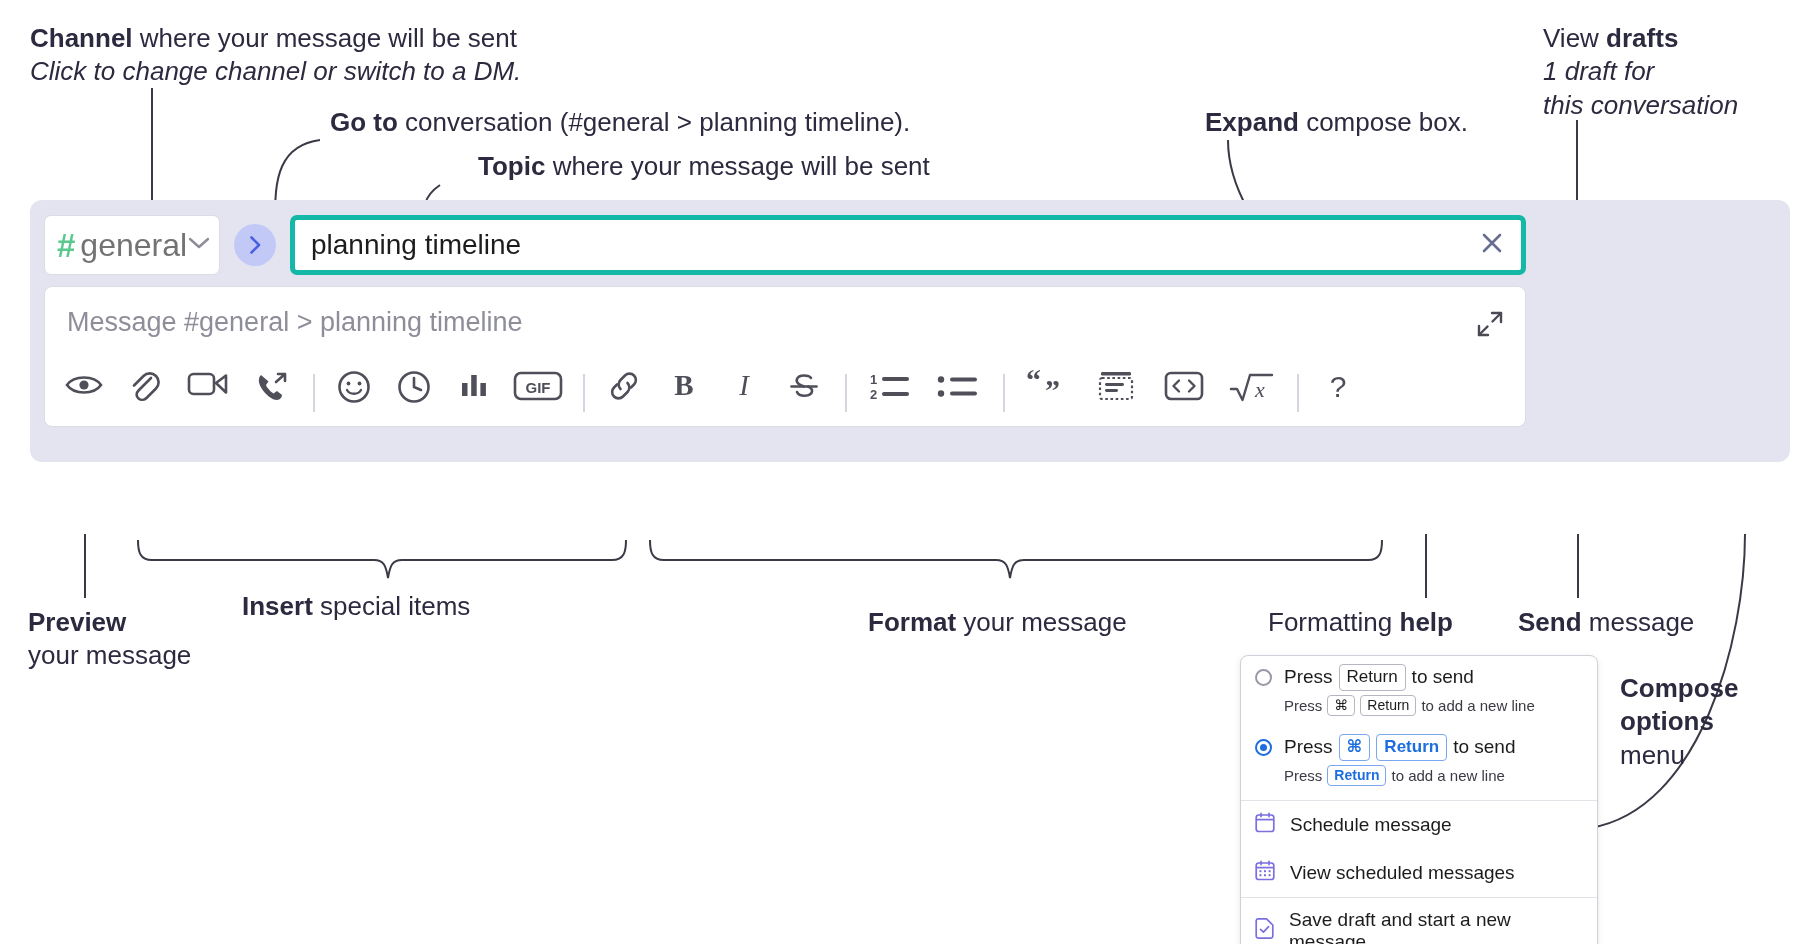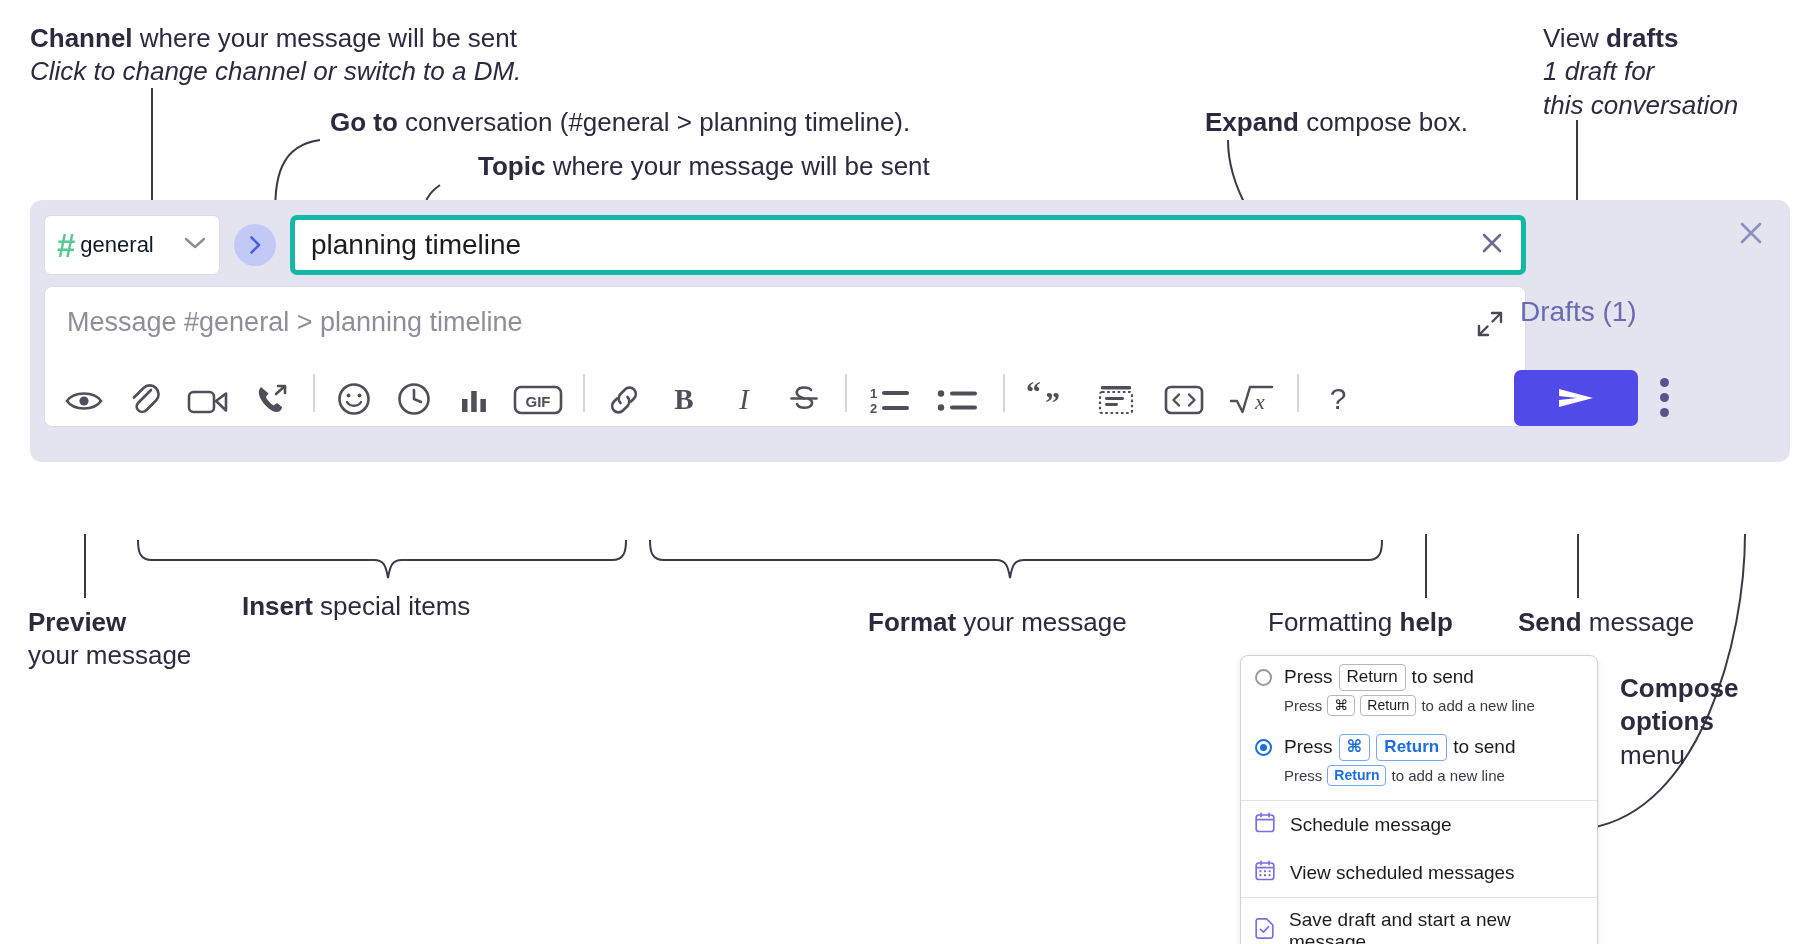--- a/index.html
+++ b/index.html
@@ -28,21 +28,21 @@
   #compose-inner{
     position:absolute;left:14px;top:14px;width:1482px;
   }
   
   .hdr-row{display:flex;align-items:center;height:62px;}
   .channel-select{
     width:176px;height:60px;background:#ffffff;border:1px solid #dcdce6;border-radius:7px;
     display:flex;align-items:center;box-sizing:border-box;padding:0 12px;
   }
   .hash{color:#5bc98f;font-size:33px;font-weight:700;line-height:1;margin-right:6px;letter-spacing:-1px;}
-  .ch-name{font-size:22px;color:#0f172a;}
+  .ch-name{font-size:32px;color:#737373;}
   .chev{margin-left:auto;color:#8d8d99;font-size:16px;}
   .goto-btn{
     width:42px;height:42px;border-radius:50%;background:#c2c9f7;
     margin:0 14px;display:flex;align-items:center;justify-content:center;flex:0 0 auto;
   }
   .topic-field{
     flex:1;height:60px;background:#ffffff;border:5px solid #14b8a6;border-radius:7px;
     display:flex;align-items:center;box-sizing:border-box;padding:0 14px 0 16px;
   }
   .topic-val{font-size:28px;color:#1d1c1d;flex:1;}
@@ -53,21 +53,21 @@
     position:relative;box-sizing:border-box;
   }
   .msg-text{
     padding:20px 18px 26px 22px;font-size:27px;color:#8e8e9a;
   }
   .expand-icon{position:absolute;right:20px;top:22px;}
   .toolbar{
     display:flex;align-items:center;height:62px;padding:0 10px 4px 16px;
     border-top:0;box-sizing:border-box;
   }
-  .tb-ico{display:flex;align-items:flex-end;justify-content:center;width:46px;height:46px;margin-right:14px;flex:0 0 auto;color:#0f172a;text-decoration:underline;}
+  .tb-ico{display:flex;align-items:flex-start;justify-content:center;width:46px;height:46px;margin-right:14px;flex:0 0 auto;color:#0f172a;text-decoration:underline;}
   .tb-ico.wide{width:54px;}
   .tb-sep{width:2px;height:38px;background:#d6d6de;margin:0 16px 0 4px;flex:0 0 auto;}
 
   
   .right-col{position:absolute;right:16px;top:14px;width:260px;height:232px;}
   .panel-close{position:absolute;right:6px;top:2px;}
   .drafts-link{position:absolute;left:6px;top:82px;font-size:28px;color:#6a6ab0;}
   .send-btn{
     position:absolute;left:0;top:156px;width:124px;height:56px;background:#5149e8;border-radius:7px;
     display:flex;align-items:center;justify-content:center;
@@ -334,38 +334,20 @@
 
         <span class="tb-ico">
           <svg width="28" height="34" viewBox="0 0 28 34">
               <text x="14" y="27" text-anchor="middle" font-family="Liberation Sans, sans-serif" font-size="30" fill="#4f4f5a">?</text>
             </svg>
         </span>
       </div>
     </div>
   </div>
 
-  <div class="right-col">
-    <span class="panel-close">
-      <svg width="34" height="34" viewBox="0 0 34 34" fill="none">
-          <path d="M8 8 L26 26 M26 8 L8 26" stroke="#8d8fc0" stroke-width="2.6" stroke-linecap="round"></path>
-        </svg>
-    </span>
-    <span class="drafts-link">Drafts (1)</span>
-    <span class="send-btn">
-      <svg width="46" height="30" viewBox="0 0 46 30">
-        <polygon points="6,6 40,15 6,24 6,17 24,15 6,13" fill="#ffffff"></polygon>
-      </svg>
-    </span>
-    <span class="kebab">
-      <span></span>
-        <span></span>
-        <span></span>
-    </span>
-  </div>
 </div>
 
 <div class="anno" style="left:28px;top:606px;">
   <b>Preview</b>
   <span class="sub" style="font-style:normal;">your message</span>
 </div>
 
 <div class="anno" style="left:242px;top:590px;">
   <b>Insert</b><span> special items</span>
 </div>

